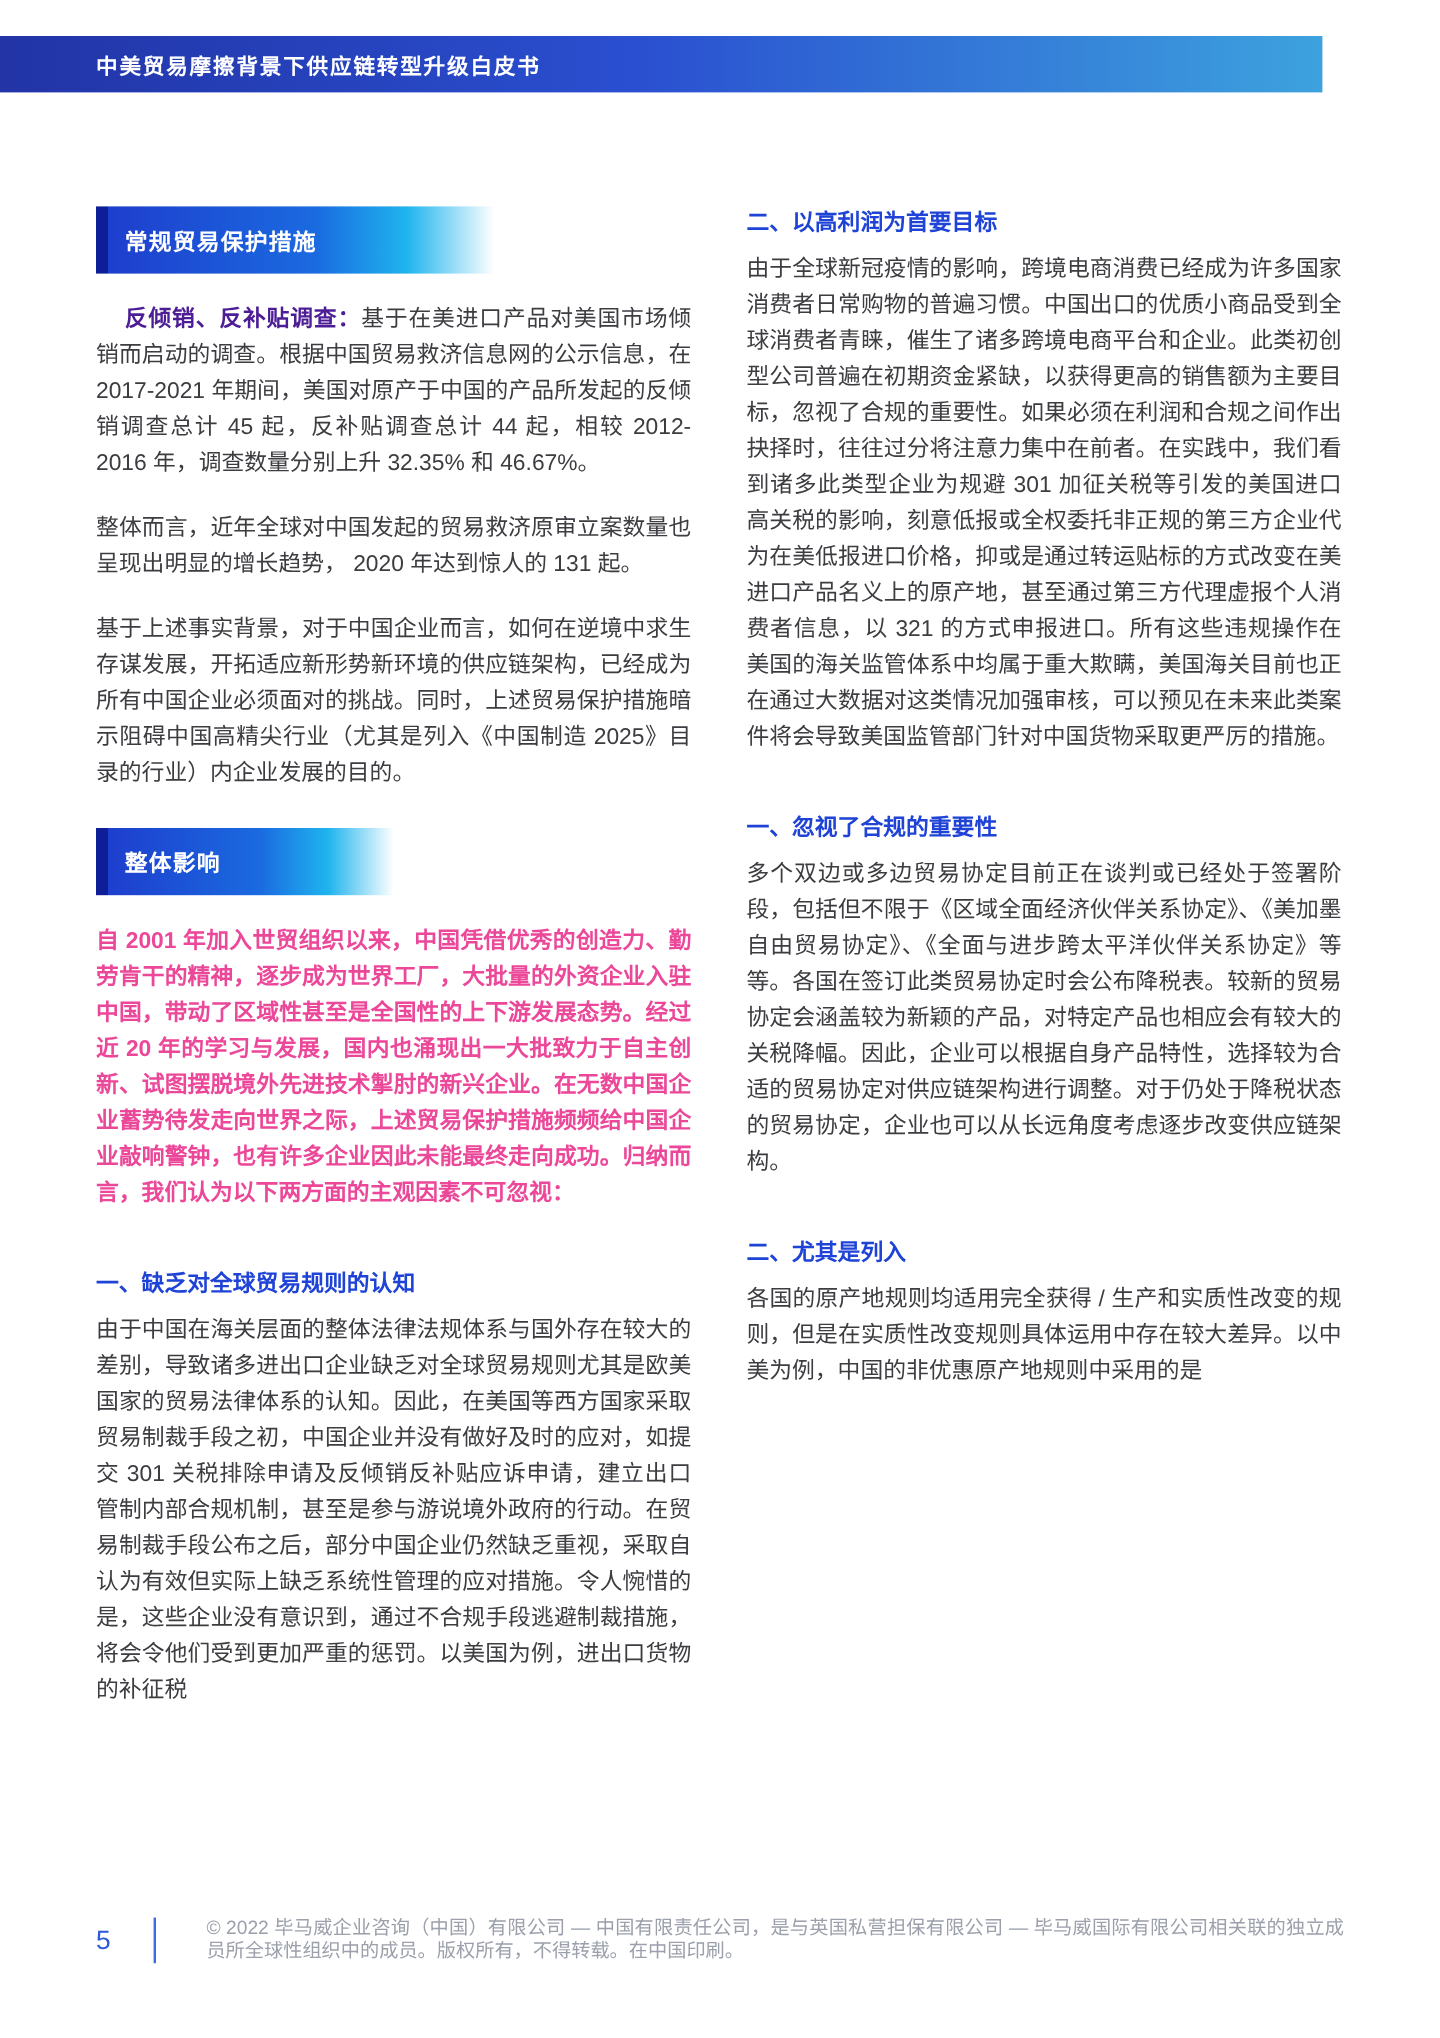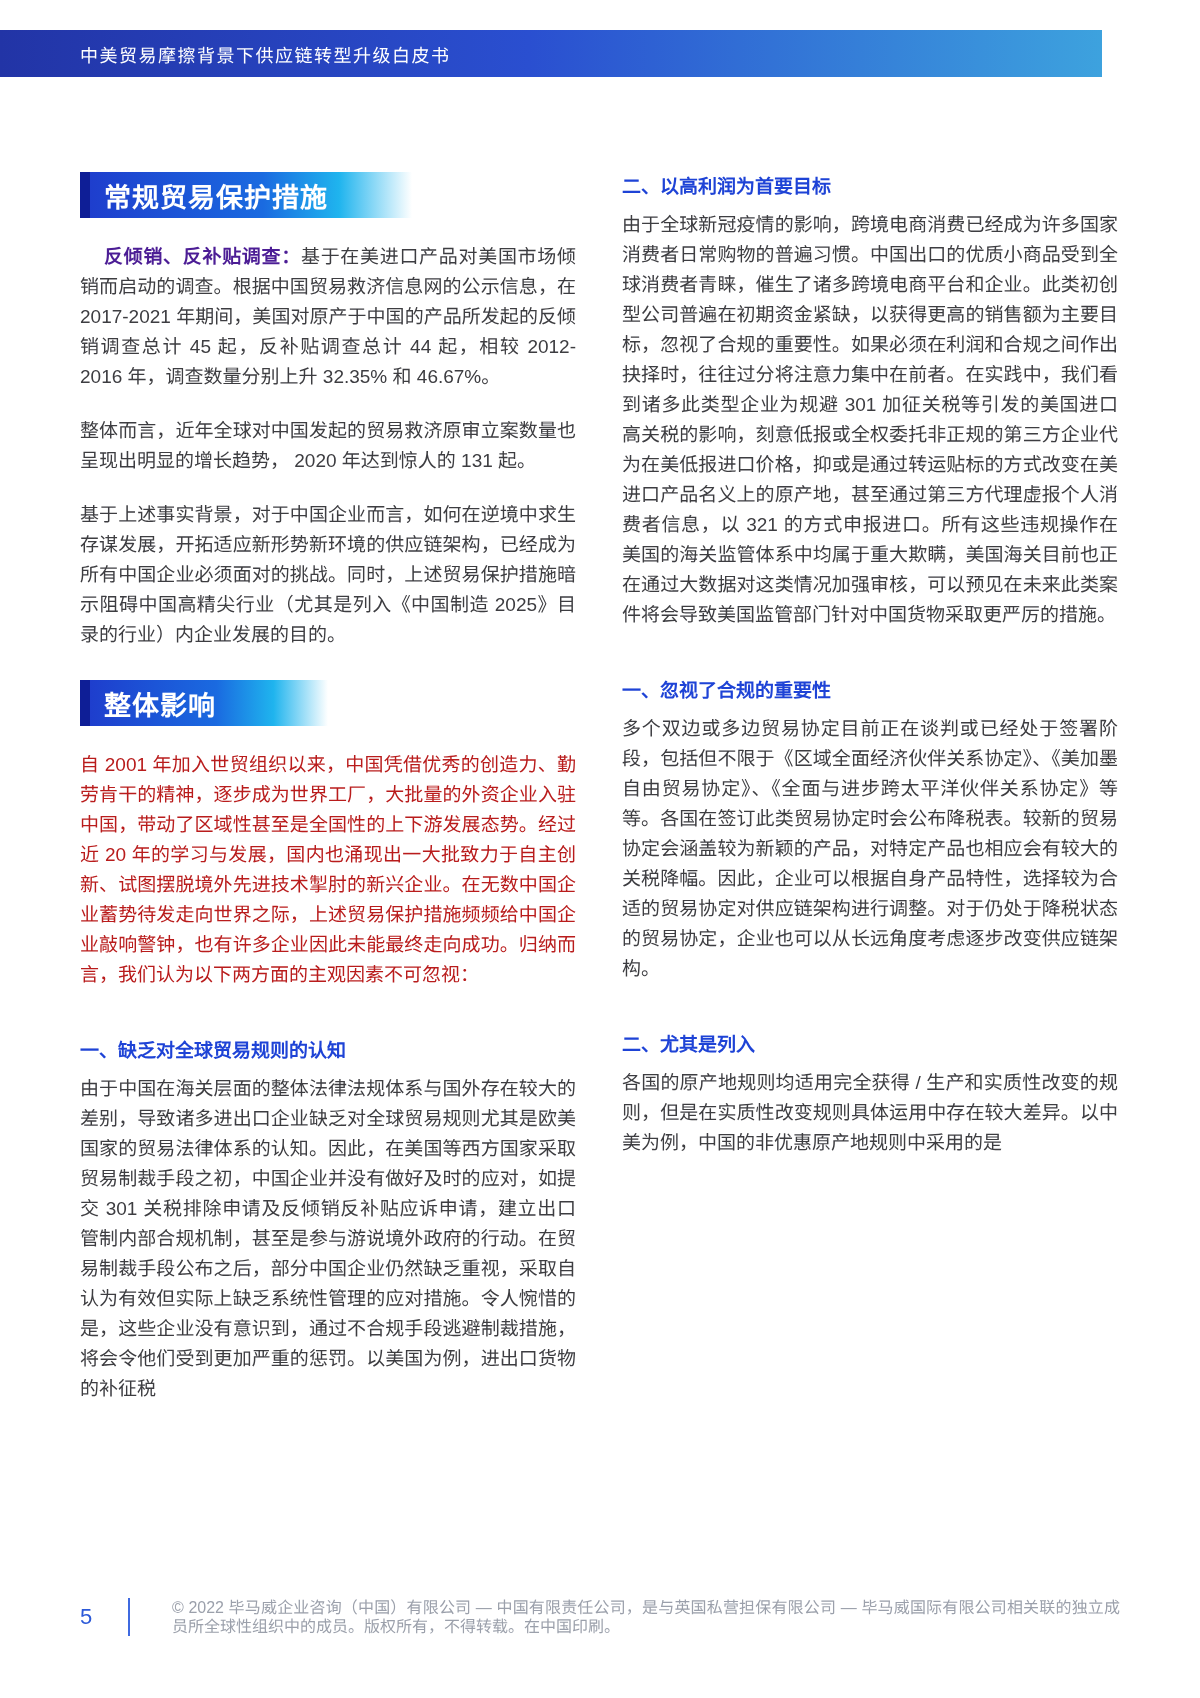--- a/index.html
+++ b/index.html
@@ -19,43 +19,43 @@
     position: absolute;
     top: 30px; left: 0;
     width: 1102px; height: 47px;
     background: linear-gradient(90deg, #2234a6 0%, #2a4fd0 48%, #3da2de 100%);
     display: flex; align-items: center;
     padding-left: 80px;
   }
   .top-bar-title {
     color: #ffffff;
     font-size: 18px;
-    font-weight: 400;
+    font-weight: 700;
     letter-spacing: 1.5px;
   }
 
   
   .columns {
     position: absolute;
     top: 172px; left: 80px;
     width: 1038px;
     display: flex;
     gap: 46px;
   }
   .col { flex: 1; min-width: 0; }
   .col > :first-child { margin-top: 0 !important; }
 
   .section-header {
-    height: 46px;
+    height: 56px;
     display: flex;
     align-items: center;
     padding-left: 24px;
     color: #ffffff;
     font-weight: 700;
-    font-size: 27px;
+    font-size: 19px;
     letter-spacing: 1px;
     margin: 30px 0 24px 0;
     background: linear-gradient(90deg,
       #0e1e96 0px, #0e1e96 10px,
       #1e3ecd 10px,
       #1a6ae0 55%,
       #1fb4ee 78%,
       rgba(31,180,238,0) 100%);
   }
   .section-header.w-wide { width: 332px; }
@@ -65,22 +65,22 @@
   .para {
     font-size: 19px;
     line-height: 30px;
     color: #3d3d41;
     text-align: justify;
     margin-bottom: 24px;
   }
   .para.first-cont { margin-top: 8px; }
   .inline-lead { color: #4c1d95; font-weight: 700; margin-left: 24px; }
   .lead-blue {
-    color: #b91c1c;
-    font-weight: 400;
+    color: #ec4899;
+    font-weight: 700;
     margin-top: 34px;
   }
   .subhead {
     color: #1e43d6;
     font-weight: 700;
     font-size: 19px;
     line-height: 30px;
     margin: 46px 0 8px 0;
   }
 

